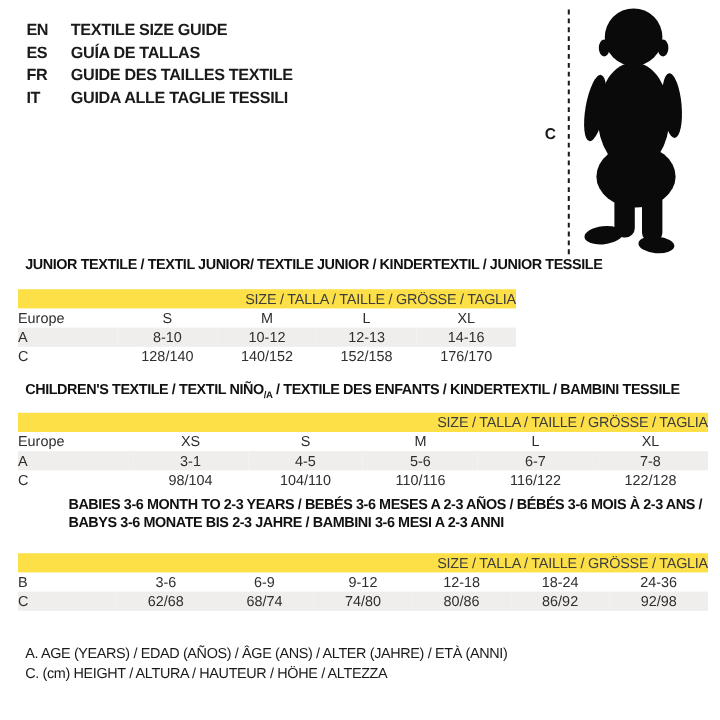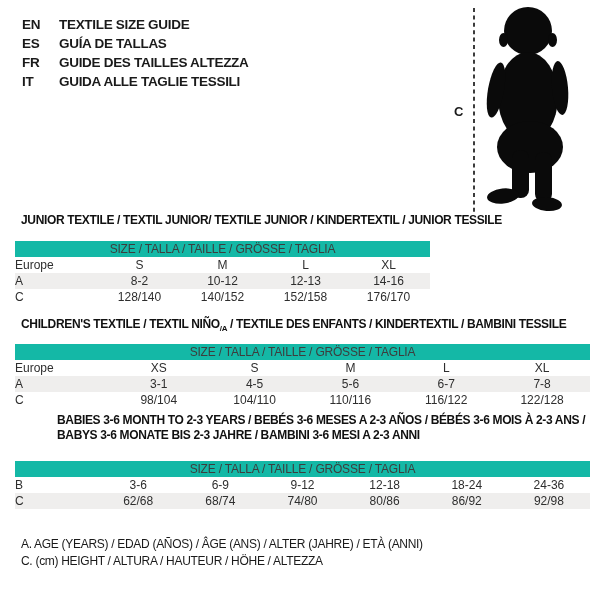--- a/index.html
+++ b/index.html
@@ -26,21 +26,21 @@
   .title-children{left:21px;top:317px;}
   .title-babies{left:21px;top:413px;line-height:14.5px;margin-left:36px;}
 
   
   table.size-table{border-collapse:collapse;table-layout:fixed;font-size:12px;color:#2e2e2e;}
   table.size-table td,table.size-table th{padding:0;margin:0;font-weight:normal;}
   .tbl-junior{left:15px;top:241px;width:415px;}
   .tbl-children{left:15px;top:344px;width:575px;}
   .tbl-babies{left:15px;top:461px;width:575px;}
   .bar-row th{
-    background:#14b8a6;color:#3d3d3d;text-align:center;
+    background:#fde047;color:#3d3d3d;text-align:right;
     height:16px;line-height:16px;padding-left:6px;font-size:12px;letter-spacing:-0.2px;
   }
   tbody tr{height:16px;}
   tbody tr:nth-child(even){background:#efeeed;}
   td.row-label{text-align:left;padding-left:6px;}
   td.val{text-align:center;}
   .tbl-junior td.row-label{width:57px;}
   .tbl-children td.row-label{width:50px;}
   .tbl-babies td.row-label{width:60px;}
 
@@ -54,21 +54,21 @@
   <div class="lang-row">
     <span class="lang-code">EN</span>
     <span>TEXTILE SIZE GUIDE</span>
   </div>
   <div class="lang-row">
     <span class="lang-code">ES</span>
     <span>GUÍA DE TALLAS</span>
   </div>
   <div class="lang-row">
     <span class="lang-code">FR</span>
-    <span>GUIDE DES TAILLES ALTEZZA</span>
+    <span>GUIDE DES TAILLES TEXTILE</span>
   </div>
   <div class="lang-row">
     <span class="lang-code">IT</span>
     <span>GUIDA ALLE TAGLIE TESSILI</span>
   </div>
 </div>
 
 <svg class="abs figure-svg" viewBox="0 0 130 215" xmlns="http://www.w3.org/2000/svg">
   <line x1="4" y1="8" x2="4" y2="212" stroke="#1a1a1a" stroke-width="1.7" stroke-dasharray="4 3.4"></line>
   <g fill="#0a0a0a">
@@ -97,21 +97,21 @@
   <tbody>
     <tr>
       <td class="row-label">Europe</td>
       <td class="val">S</td>
       <td class="val">M</td>
       <td class="val">L</td>
       <td class="val">XL</td>
     </tr>
     <tr>
       <td class="row-label">A</td>
-      <td class="val">8-2</td>
+      <td class="val">8-10</td>
       <td class="val">10-12</td>
       <td class="val">12-13</td>
       <td class="val">14-16</td>
     </tr>
     <tr>
       <td class="row-label">C</td>
       <td class="val">128/140</td>
       <td class="val">140/152</td>
       <td class="val">152/158</td>
       <td class="val">176/170</td>

